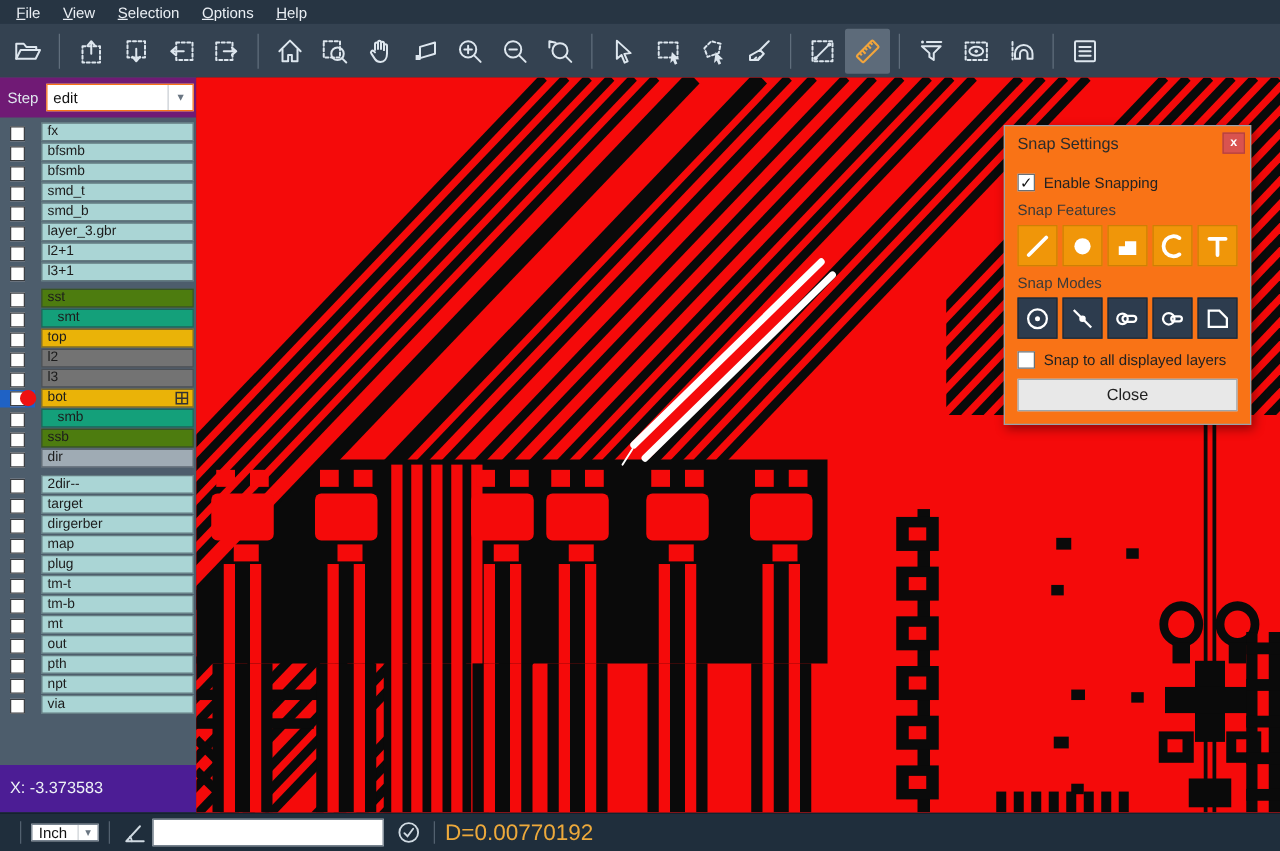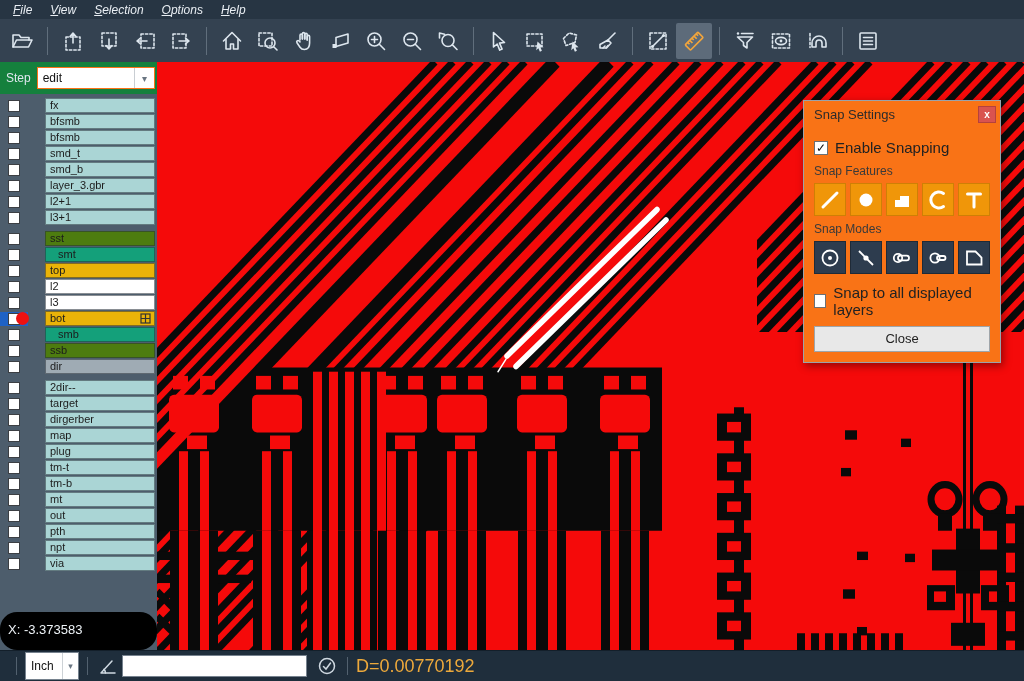--- a/index.html
+++ b/index.html
@@ -2,98 +2,98 @@
 <html><head>
 <meta charset="utf-8">
 <style>
   * { margin:0; padding:0; box-sizing:border-box; }
   html,body { width:1024px; height:681px; overflow:hidden; background:#223140;
     font-family:"Liberation Sans", sans-serif; }
   #app { width:1024px; height:681px; display:flex; flex-direction:column; }
 
   
   .menubar { height:19px; background:#273543; display:flex; align-items:center;
-    padding-left:4px; flex:0 0 auto;font-style:italic; }
+    padding-left:4px; flex:0 0 auto; }
   .menu-item { color:#e9eef3; font-size:12px; padding:0 9px; cursor:default; display:inline-block; }
   .menu-item::first-letter { text-decoration:underline; }
 
   
   .toolbar { height:43px; background:#344251; display:flex; align-items:center;
     padding:0 4px; flex:0 0 auto; }
   .tbtn { width:36px; height:36px; display:flex; align-items:center; justify-content:center;
     border-radius:2px; flex:0 0 auto; }
   .tbtn.active { background:#5d6b7a; }
   .tbtn svg { display:block; }
   .tsep { width:1px; height:28px; background:#8594a1; opacity:.55; margin:0 7px; flex:0 0 auto; }
   .ticon { stroke:#dde6ee; fill:none; stroke-width:1.6; stroke-linecap:round; stroke-linejoin:round; }
 
   
   .workspace { flex:1 1 auto; display:flex; min-height:0; }
 
   
   .sidebar { width:157px; background:#4d5d6c; display:flex; flex-direction:column; flex:0 0 auto; }
-  .step-row { height:32px; display:flex; align-items:center; padding:0 2px 0 6px; background:#15803d; }
+  .step-row { height:32px; display:flex; align-items:center; padding:0 2px 0 6px; background:#701a75; }
   .step-label { color:#dfe7ee; font-size:12px; margin-right:6px; }
   .step-select { flex:1; height:22px; background:#fff; border:1px solid #f97316; display:flex;
     align-items:center; font-size:12px; color:#111; }
   .step-select .val { flex:1; padding-left:5px; }
   .step-select .chev { width:20px; height:100%; border-left:1px solid #c9ced3; display:flex;
     align-items:center; justify-content:center; color:#6a7682; font-size:10px; }
   .layer-list { padding:4px 0 0 0; }
   .lgroup { margin-bottom:6px; }
-  .lrow { height:15px; margin-bottom:1px; display:flex; align-items:center; position:relative;gap:12px; }
+  .lrow { height:15px; margin-bottom:1px; display:flex; align-items:flex-end; position:relative; }
   .cbwrap { width:28px; display:flex; justify-content:center; flex:0 0 auto; }
   .cbwrap.active { background:#1f62c5; padding:1px 0; }
   .cb { width:12px; height:12px; background:#fff; border:1.6px solid #3c3f43; display:block; }
   .reddot { position:absolute; left:16px; top:1px; width:13px; height:13px; border-radius:50%;
     background:#ee1111; z-index:2; }
   .llabel { flex:1; margin-left:5px; margin-right:2px; height:15px; line-height:15px;
     font-size:11px; color:#1c1c1c; padding-left:4px; border:1px solid rgba(40,50,58,.55);
     display:flex; align-items:center; }
   .llabel .nm { flex:1; }
   .gridglyph { margin-right:3px; display:flex; }
   .c-teal  { background:#aad5d5; }
   .c-white { background:#4d7c0f; }
   .c-green { background:#14a07a;padding-left:12px; }
   .c-amber { background:#eab308; }
-  .c-gold  { background:#ffffff; }
+  .c-gold  { background:#737373; }
   .c-gray  { background:#9fabb4; }
-  .coords { margin-top:auto; padding:0 0 10px 8px; background:#000000; padding-top:8px;border-radius:17px; }
+  .coords { margin-top:auto; padding:0 0 10px 8px; background:#4c1d95; padding-top:8px; }
   .coords div { color:#eef3f7; font-size:13px; line-height:20px; }
 
   
   .canvas-area { flex:1 1 auto; position:relative; background:#f50a0a; overflow:hidden; cursor:crosshair; }
   .canvas-area > svg { position:absolute; inset:0; width:100%; height:100%; }
 
   
   .snap-dialog { position:absolute; left:646px; top:14px; width:198px; background:#f97316;
     border:1px solid #9aa3ab; box-shadow:2px 3px 8px rgba(0,0,0,.4); z-index:5;margin-top:24px; }
   .sd-title { height:26px; display:flex; align-items:center; padding:0 4px 0 10px; }
   .sd-title .t { flex:1; font-size:13px; color:#2b2b2b; }
   .sd-close { width:18px; height:17px; background:#d9534f; border:1px solid #b5413d; color:#fff;
     font-size:10px; line-height:15px; text-align:center; font-weight:bold; }
   .sd-body { padding:6px 10px 10px 10px; }
   .sd-check { display:flex; align-items:center; margin:6px 0 8px 0; }
   .sd-box { width:14px; height:14px; background:#fff; border:1.5px solid #6b7075; margin-right:7px;
     font-size:12px; line-height:12px; text-align:center; color:#111; }
-  .sd-check .lbl { font-size:15px; color:#222; }
+  .sd-check .lbl { font-size:12px; color:#222; }
   .sd-section { font-size:12px; color:#3a3a3a; margin:6px 0 5px 0; }
   .sd-row { display:flex; gap:4px; }
   .sbtn { width:33px; height:33px; display:flex; align-items:center; justify-content:center; }
   .sbtn.orange { background:#f09609; border:1px solid #cf7f05; }
   .sbtn.navy { background:#2d3c4e; border:1px solid #1f2a37; }
   .sbtn svg { display:block; }
   .sd-closebtn { margin-top:8px; width:100%; height:26px; background:#e8e8e8; border:1px solid #9fa5aa;
     font-size:13px; color:#222; text-align:center; line-height:24px; }
 
   
   .bottombar { height:31px; background:#1f2e3c; border-top:1px solid #131f2a; display:flex;
     align-items:center; padding:0 8px; flex:0 0 auto; }
   .bsep { width:1px; height:18px; background:#8594a1; opacity:.5; margin:0 8px; }
-  .unit-select { width:54px; height:28px; background:#fff; border:1px solid #76828e; display:flex;
+  .unit-select { width:54px; height:14px; background:#fff; border:1px solid #76828e; display:flex;
     align-items:center; font-size:12px; color:#111; }
   .unit-select .val { flex:1; padding-left:5px; }
   .unit-select .chev { width:16px; height:100%; border-left:1px solid #cdd2d6; color:#6a7682;
     font-size:9px; display:flex; align-items:center; justify-content:center; }
   .angle-ic, .apply-ic { display:flex; align-items:center; justify-content:center; width:24px; }
   .measure-input { width:185px; height:22px; background:#fff; border:1px solid #76828e;
     font-size:12px; padding:0 5px; color:#111; margin:0 8px 0 2px; }
   .dist { color:#eda93b; font-size:18px; }
 </style>
 </head>

